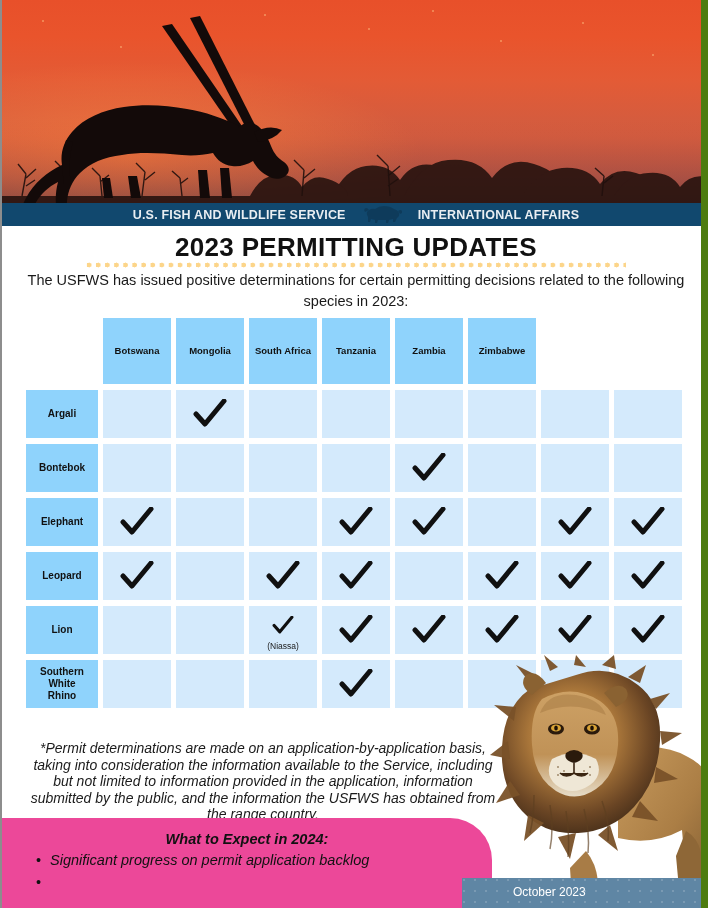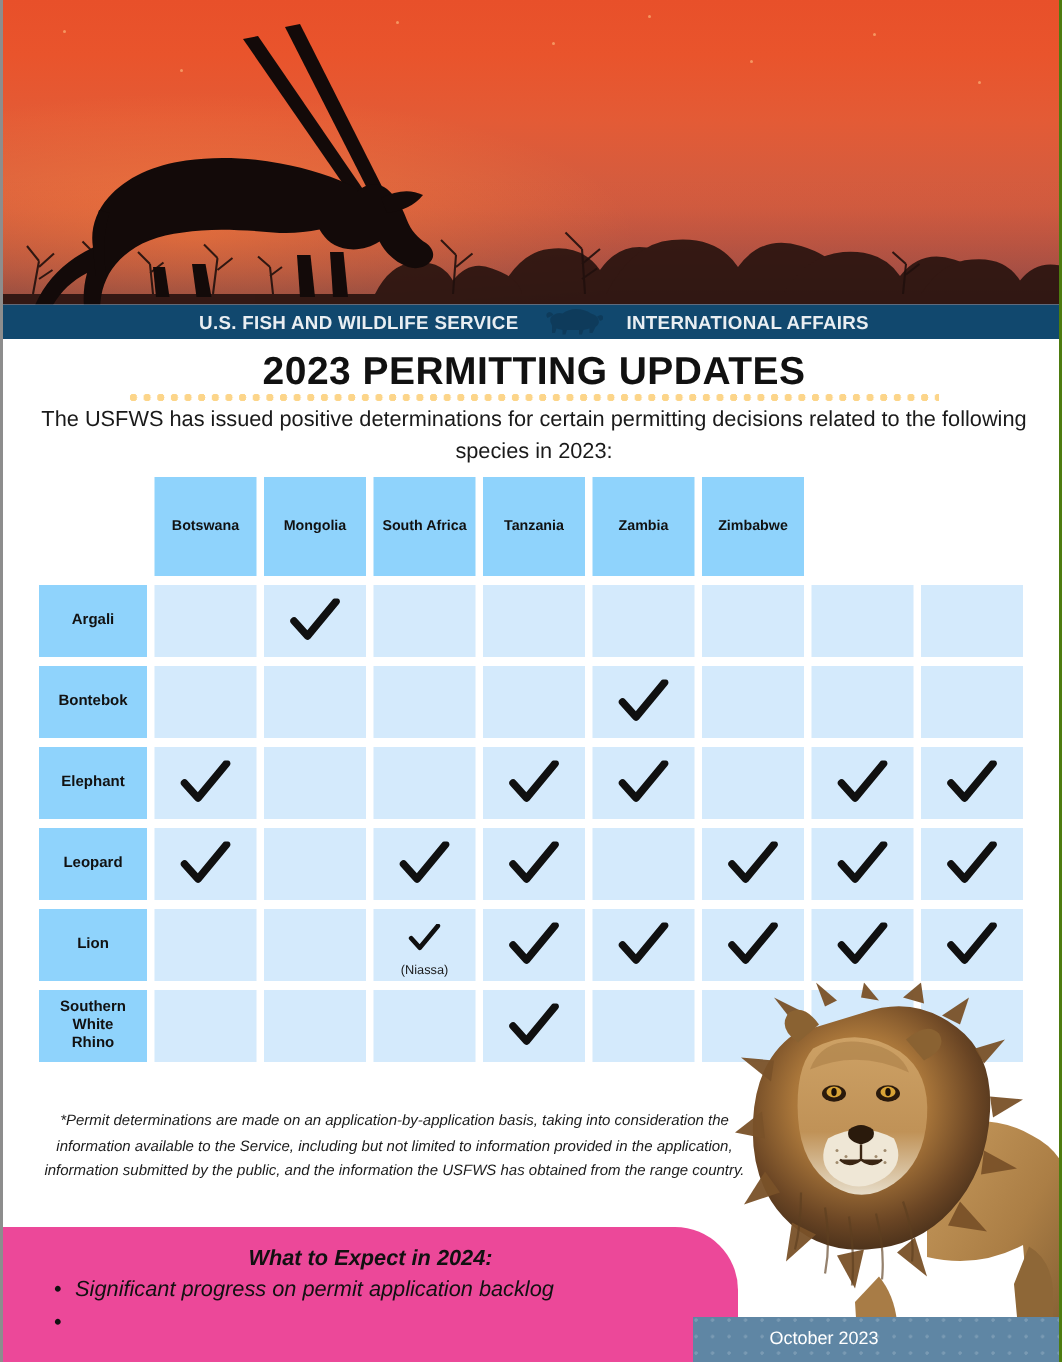--- a/index.html
+++ b/index.html
@@ -10,21 +10,21 @@
   body {
     font-family: "Liberation Sans", sans-serif;
   }
   #page {
     position: relative;
     width: 708px;
     height: 908px;
     background: #ffffff;
     overflow: hidden;
     border-left: 2px solid #8d8d8d;
-    border-right: 2px solid #4d7c0f;
+    border-right: 7px solid #4d7c0f;
     box-sizing: border-box;
   }
 
   
   #hero {
     position: absolute;
     left: 0; top: 0;
     width: 708px;
     height: 203px;
     overflow: hidden;
@@ -140,21 +140,21 @@
     color: #1a1a1a;
     font-weight: normal;
   }
 
   
   #footnote {
     position: absolute;
     left: 26px; top: 740px;
     width: 470px;
     text-align: center;
-    font-size: 10px;
+    font-size: 14px;
     font-style: italic;
     color: #1b1b1b;
     line-height: 16.5px;
   }
 
   
   #lion {
     position: absolute;
     left: 488px; top: 655px;
     width: 224px; height: 245px;

